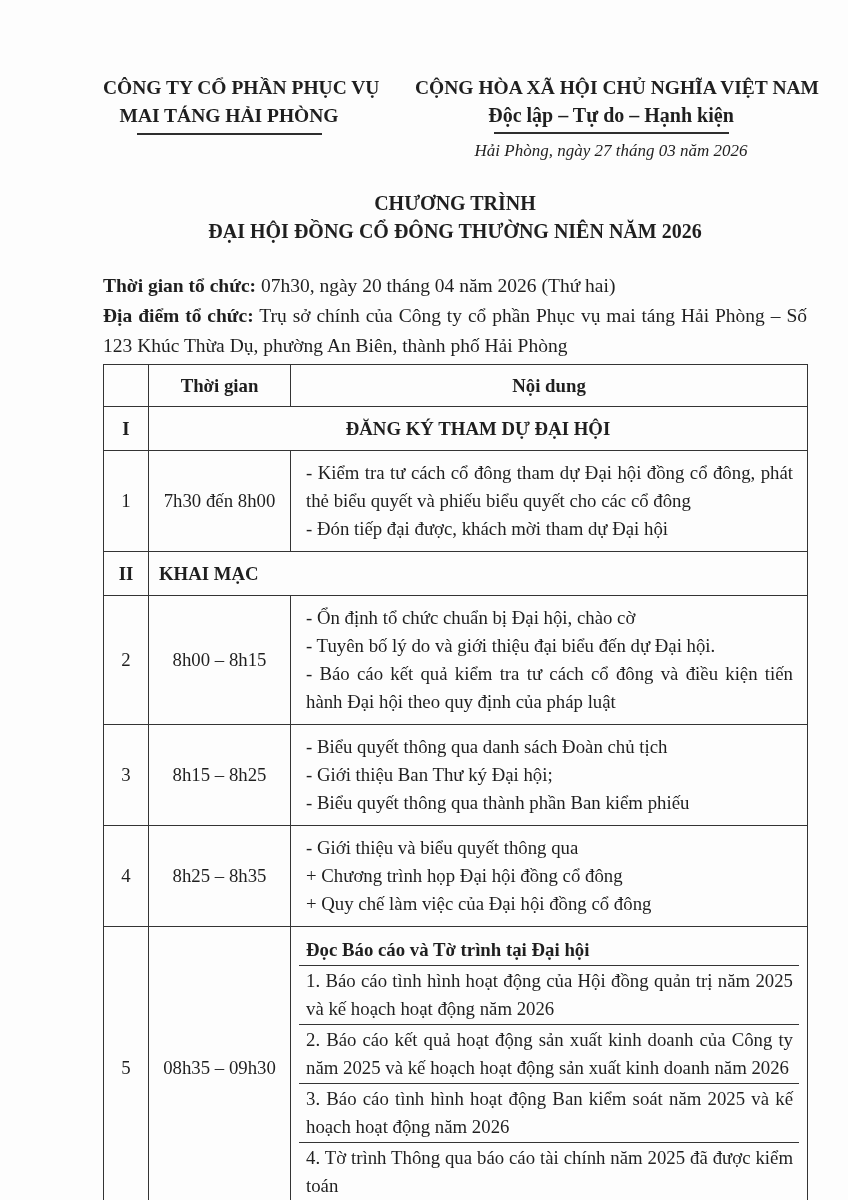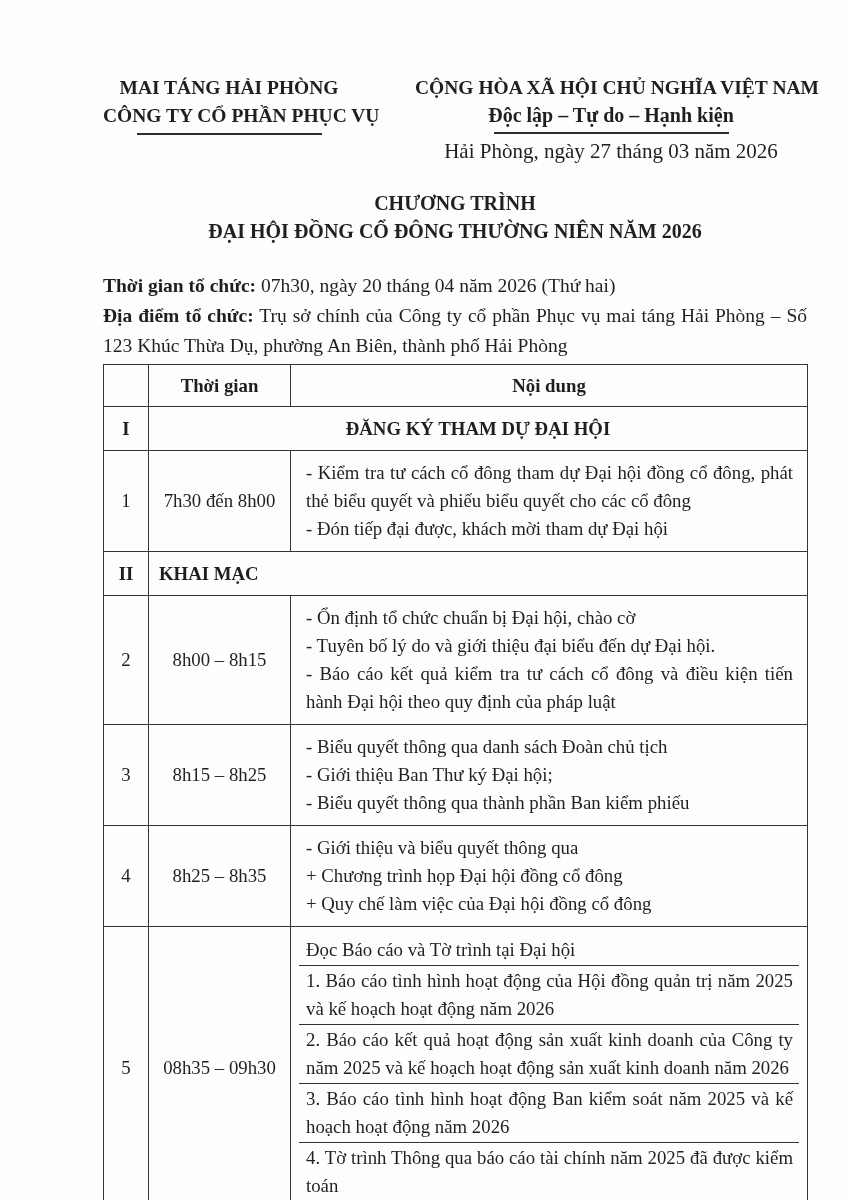--- a/index.html
+++ b/index.html
@@ -41,21 +41,22 @@
     line-height:27px;
     white-space:nowrap;
   }
   .rule{
     border:0;border-top:2px solid #2e2e2e;
     margin:3px auto 0 auto;
   }
   .rule-left{width:185px;}
   .rule-right{width:235px;}
   .lh-date{
-    font-size:21px;
+    font-style:italic;
+    font-size:17px;
     line-height:26px;
     margin-top:4px;
     white-space:nowrap;
     text-align:center;
   }
   
   .title-block{
     margin-top:25px;
     text-align:center;
   }
@@ -113,38 +114,38 @@
     text-align:justify;
   }
   
   td.subrows-cell{padding:0;}
   .sub{
     padding:1px 6px 1px 7px;
     line-height:28px;
     text-align:justify;
   }
   .sub + .sub{border-top:1.6px solid #343434;}
-  .sub.bold-line{font-weight:normal;text-align:left;}
+  .sub.bold-line{font-weight:bold;text-align:left;}
   
   .page-number{
     margin-top:17px;
     text-align:center;
     font-size:19px;
   }
 </style>
 </head>
 <body>
 
 <div class="page">
   <div class="content">
 
     <div class="letterhead">
       <div class="lh-left">
+        <div class="lh-line">CÔNG TY CỔ PHẦN PHỤC VỤ</div>
         <div class="lh-line">MAI TÁNG HẢI PHÒNG</div>
-        <div class="lh-line">CÔNG TY CỔ PHẦN PHỤC VỤ</div>
         <div class="rule rule-left"></div>
       </div>
       <div class="lh-right">
         <div class="lh-line">CỘNG HÒA XÃ HỘI CHỦ NGHĨA VIỆT NAM</div>
         <div class="lh-motto">Độc lập – Tự do – Hạnh kiện</div>
         <div class="rule rule-right"></div>
         <div class="lh-date">Hải Phòng, ngày 27 tháng 03 năm 2026</div>
       </div>
     </div>
 

